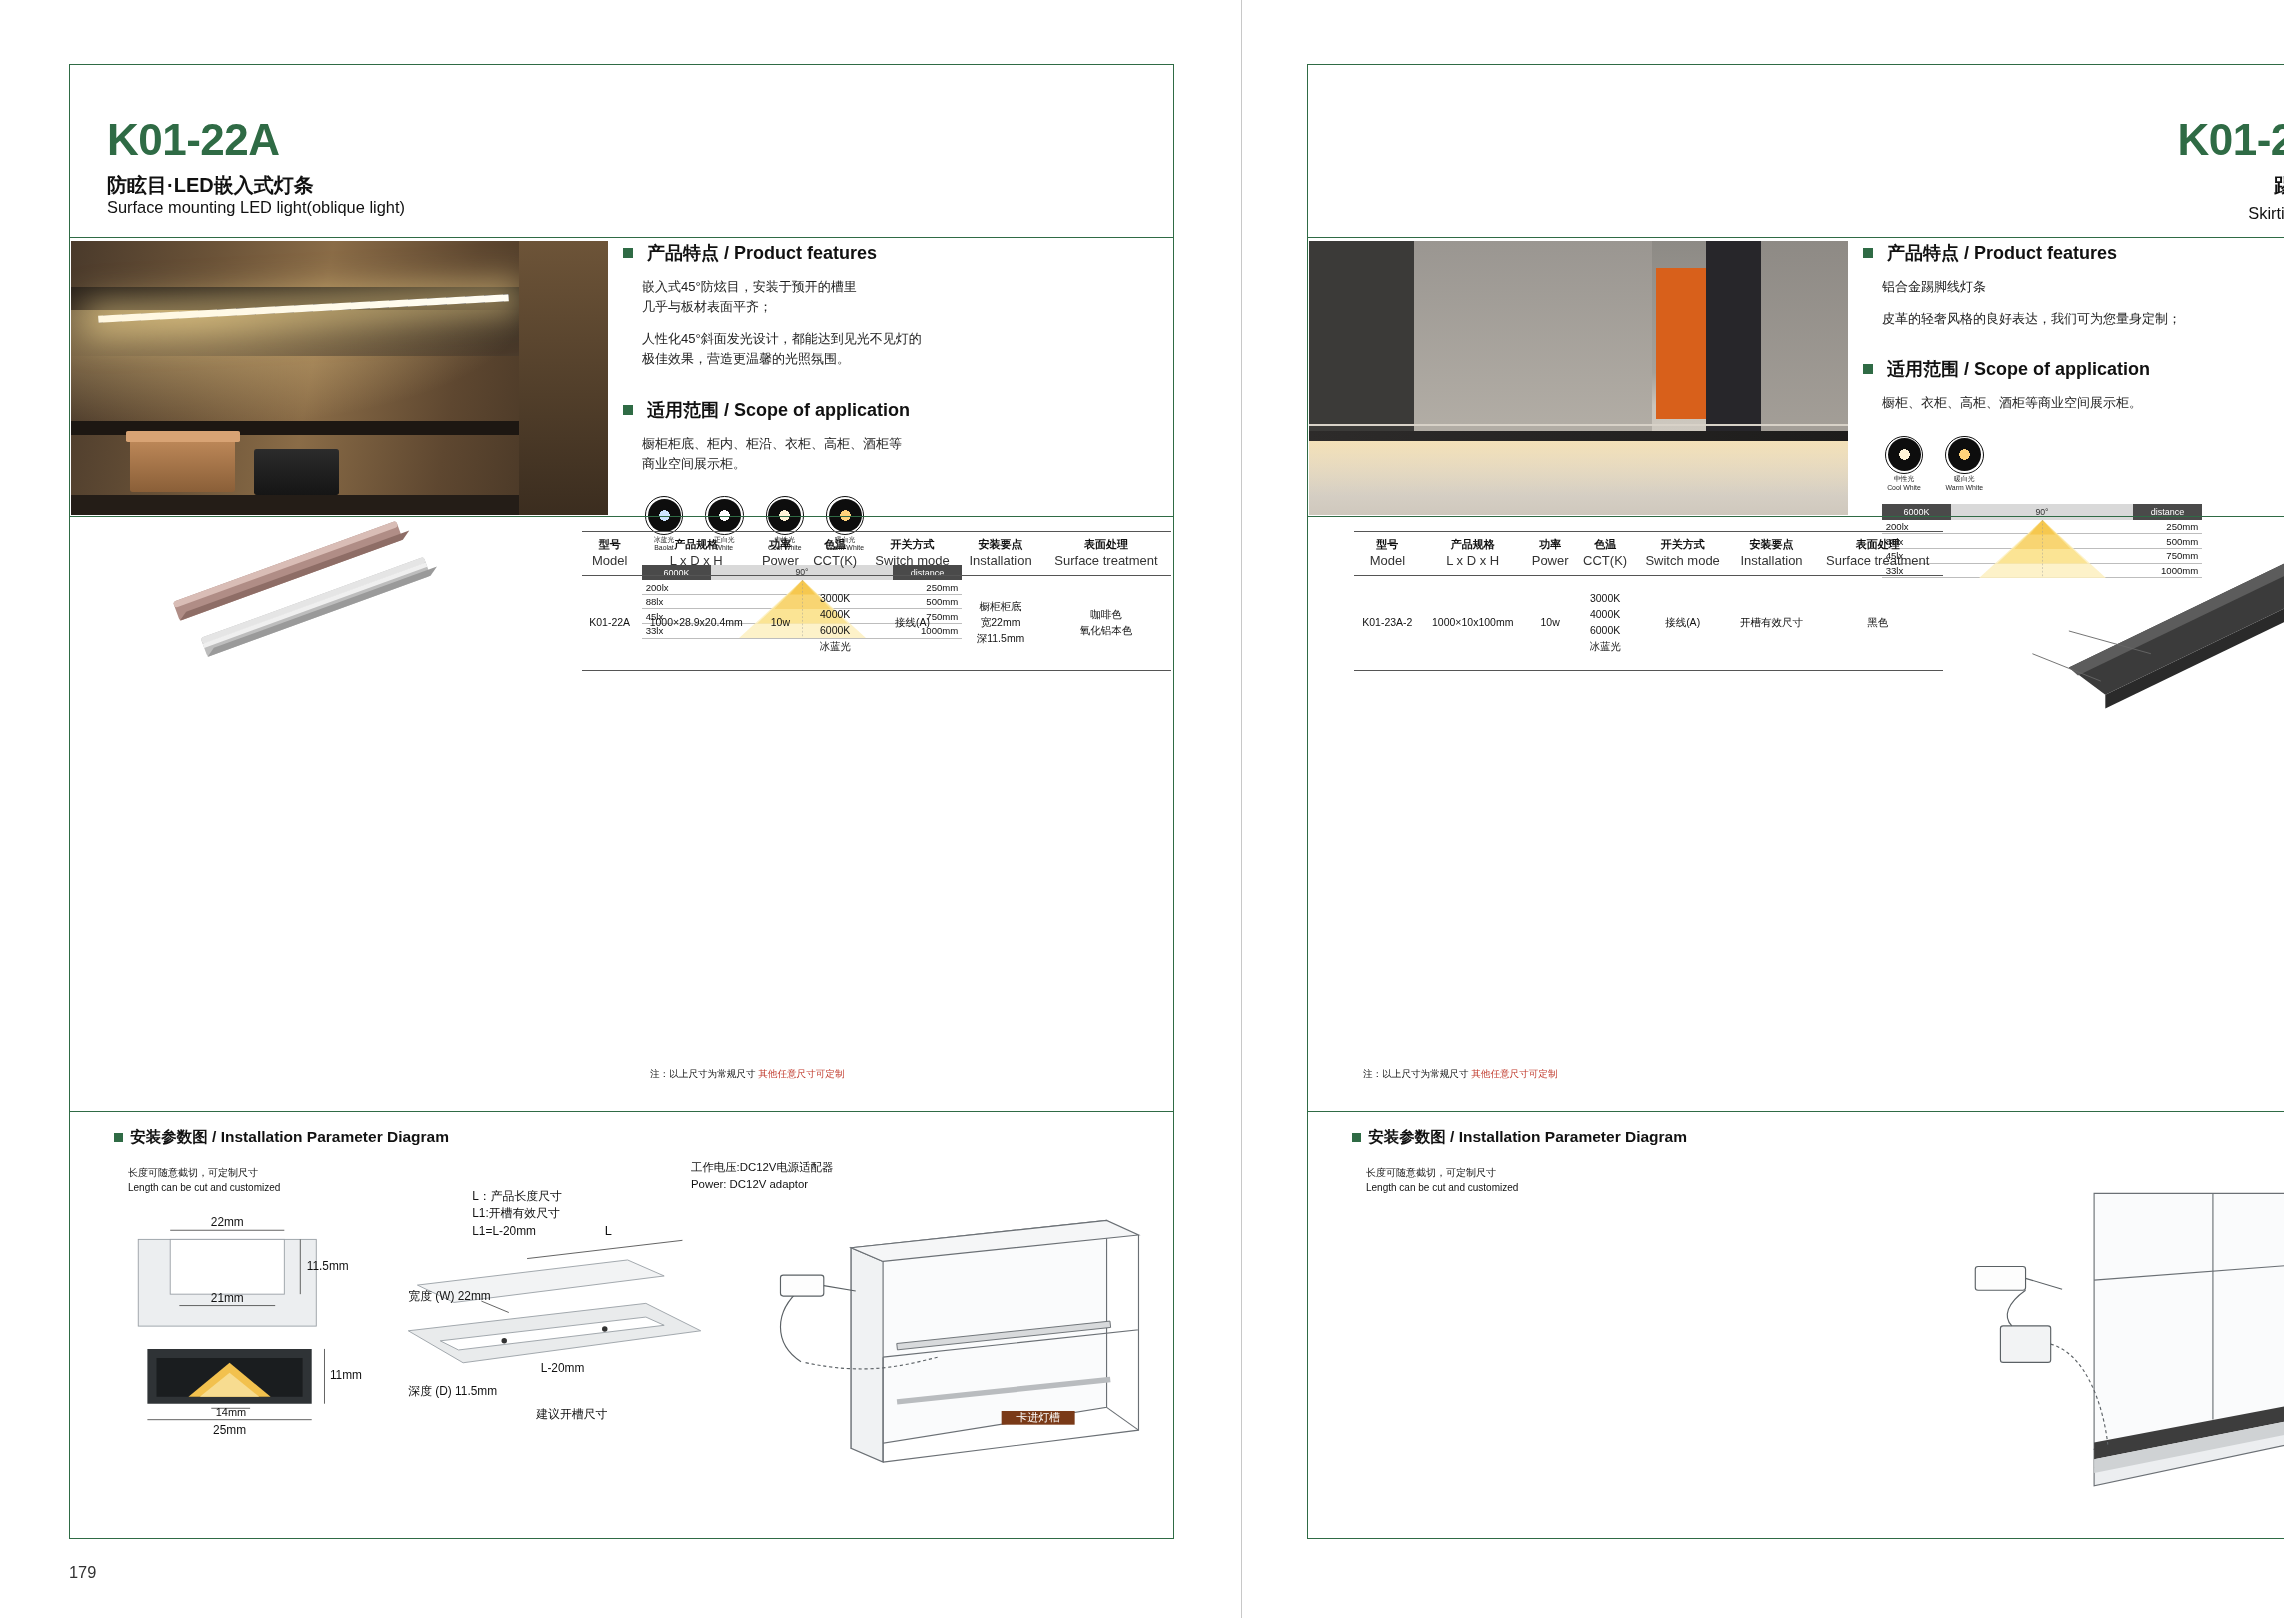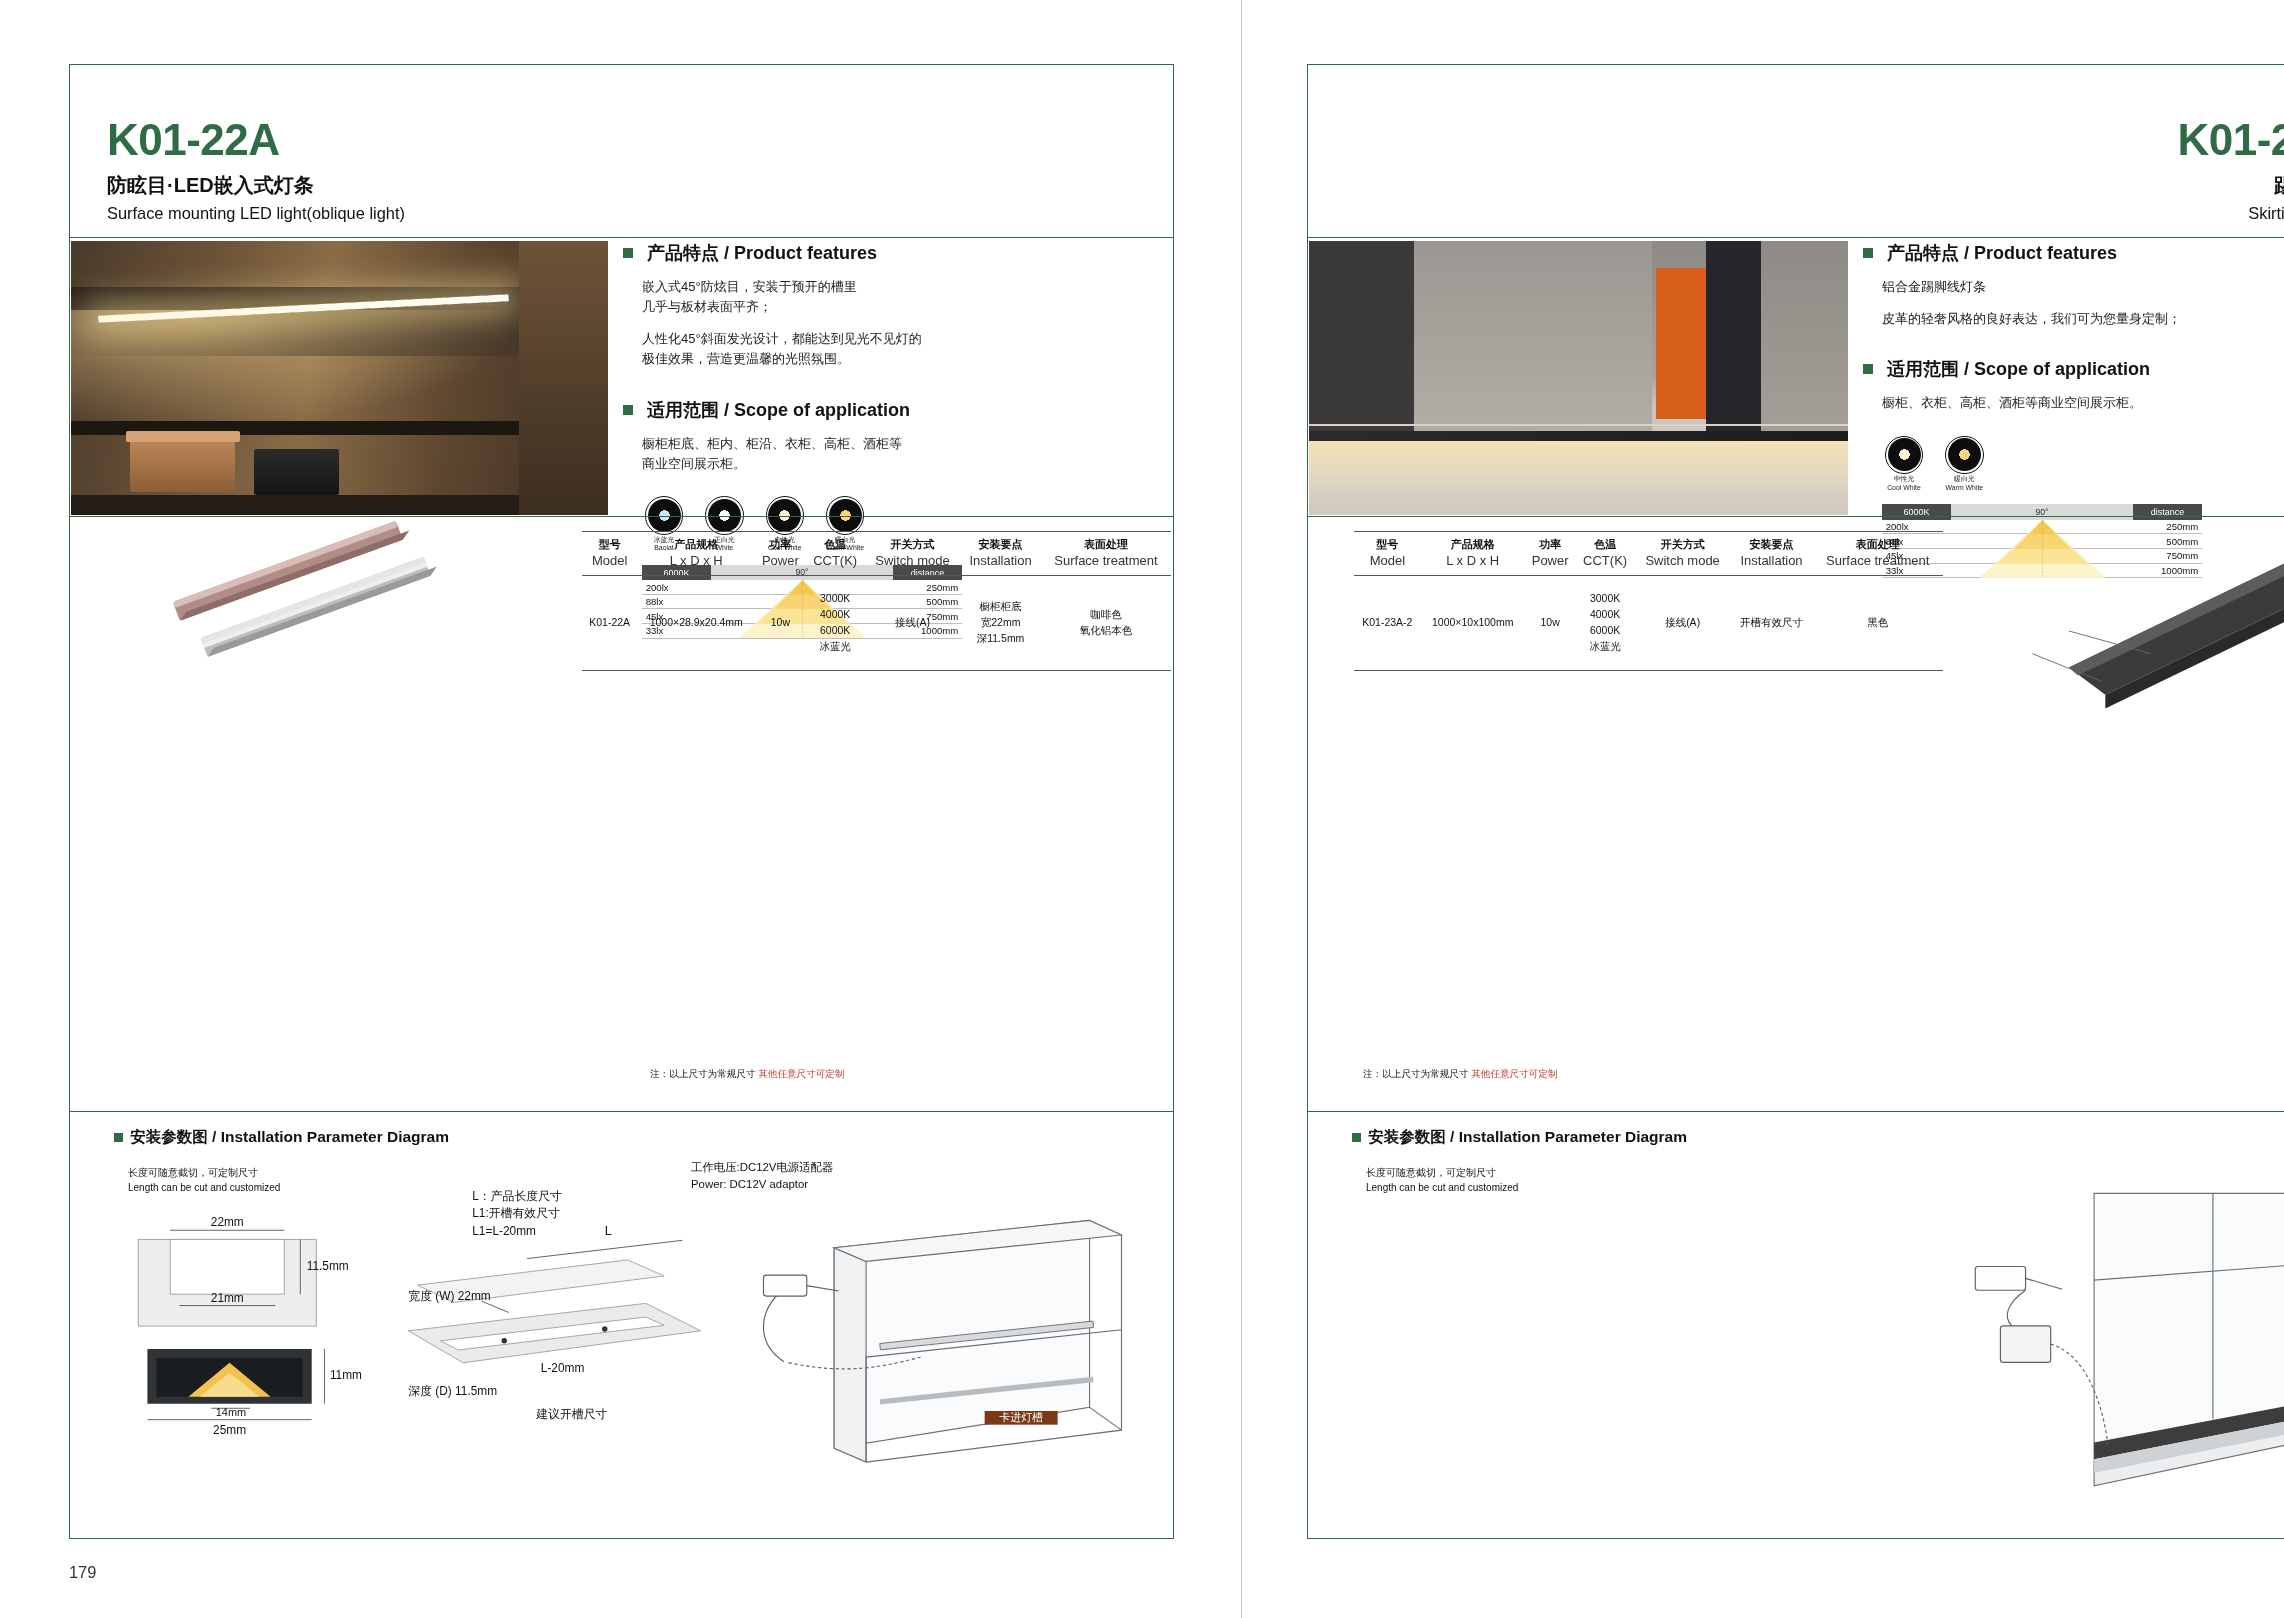--- a/index.html
+++ b/index.html
@@ -34,21 +34,21 @@
     letter-spacing:-0.5px;
   }
   .hdr .cn {
     position:absolute; font-size:20px; font-weight:bold; color:#111;
   }
   .hdr .en {
     position:absolute; font-size:16.4px; color:#111;
   }
   .page.left .hdr .code { left:37px; top:50px; }
   .page.left .hdr .cn   { left:37px; top:107px; }
-  .page.left .hdr .en   { left:37px; top:139px; }
+  .page.left .hdr .en   { left:37px; top:133px; }
   .page.right .hdr { text-align:right; }
   .page.right .hdr .code { right:37px; top:50px; }
   .page.right .hdr .cn   { right:37px; top:107px; }
   .page.right .hdr .en   { right:37px; top:139px; }
 
   .hdr-rule { position:absolute; left:0; top:172px; width:100%; height:1.4px; background:#2f6b45; }
 
   
   .hero {
     position:absolute; top:176px;
@@ -408,21 +408,21 @@
           <circle cx="250" cy="352" r="6" fill="#333"></circle>
           <circle cx="470" cy="326" r="6" fill="#333"></circle>
           <text x="40" y="262" font-size="26" fill="#111">宽度 (W) 22mm</text>
           <line x1="200" y1="265" x2="260" y2="290" stroke="#555" stroke-width="2"></line>
           <text x="330" y="420" font-size="26" fill="#111">L-20mm</text>
           <text x="40" y="470" font-size="26" fill="#111">深度 (D) 11.5mm</text>
           <text x="320" y="520" font-size="26" fill="#111">建议开槽尺寸</text>
         </svg>
       </div>
 
-      <div class="diagram" style="left:659px; top:1128px;">
+      <div class="diagram" style="left:676px; top:1128px;">
         <svg width="411" height="301" viewBox="0 0 900 660">
           <g fill="none" stroke="#6b7075" stroke-width="2.5">
             <polygon points="230,120 790,60 790,470 230,560" fill="#fafbfc"></polygon>
             <polygon points="230,120 300,150 300,590 230,560" fill="#f0f2f3"></polygon>
             <polygon points="300,150 860,92 790,60 230,120" fill="#f5f6f7"></polygon>
             <polyline points="300,360 860,300 860,92"></polyline>
             <polyline points="300,590 860,520 860,300"></polyline>
             <line x1="790" y1="470" x2="860" y2="520"></line>
             <line x1="300" y1="360" x2="300" y2="590"></line>
           </g>

